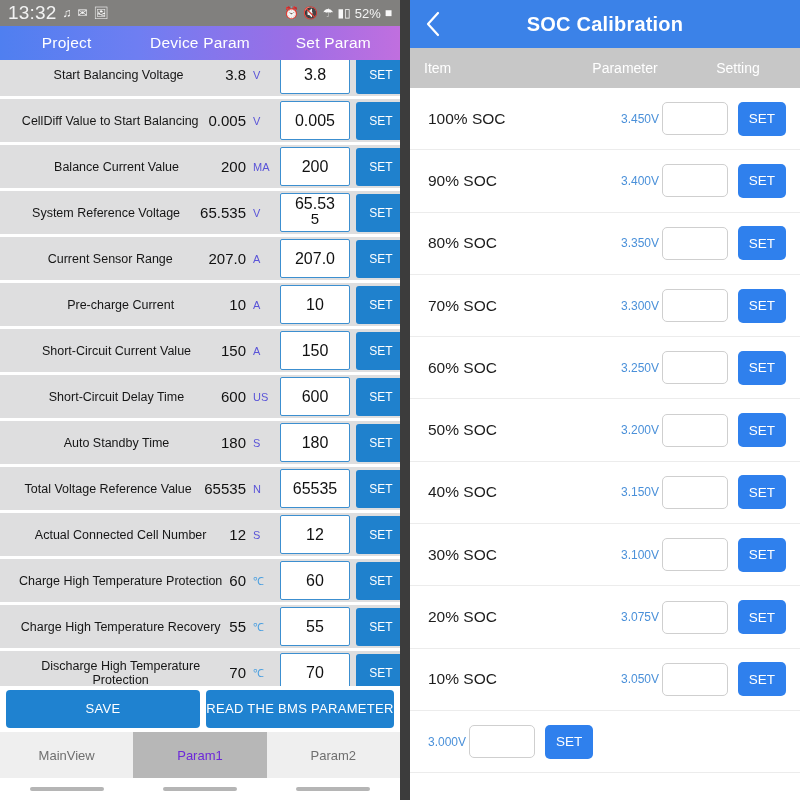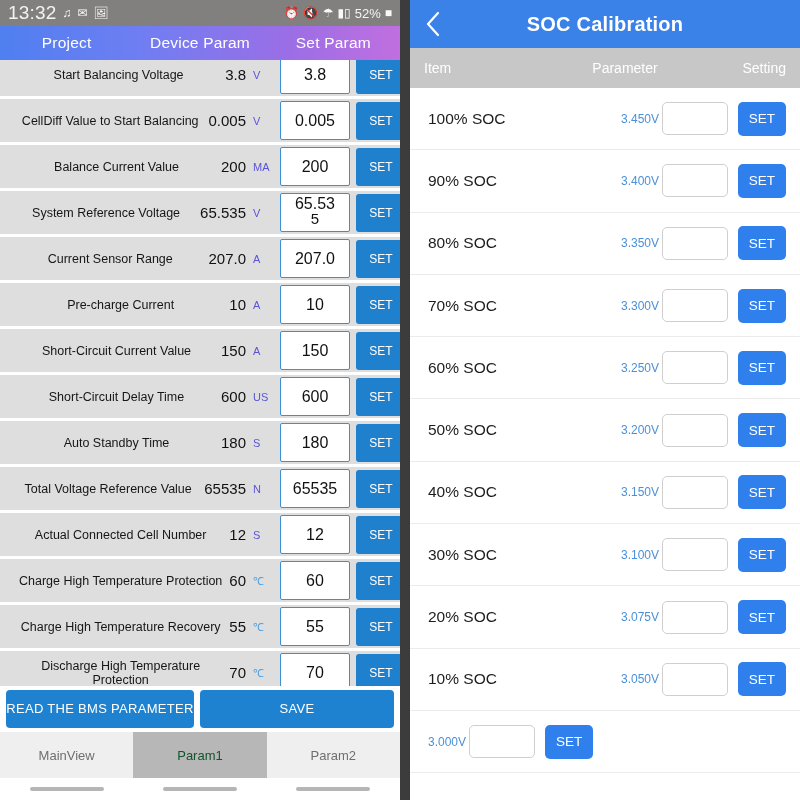--- a/index.html
+++ b/index.html
@@ -122,21 +122,21 @@
   .btn-save { flex: 1 1 auto; }
 
   .tabbar-bottom {
     flex: 0 0 46px;
     display: flex; background: #efefef;
   }
   .tabbar-bottom .bt {
     flex: 1 1 0; display: flex; align-items: center; justify-content: center;
     font-size: 13px; color: #6f6f6f;
   }
-  .tabbar-bottom .bt.active { background: #b7b7b7; color: #14532d; }
+  .tabbar-bottom .bt.active { background: #b7b7b7; color: #6d28d9; }
 
   .navbar {
     flex: 0 0 22px; background: #ffffff;
     display: flex; align-items: center;
   }
   .navbar .nb { flex: 1 1 0; display: flex; justify-content: center; }
   .navbar .nb i {
     display: block; width: 74px; height: 4px;
     background: #b5b5b5; border-radius: 2px;
   }
@@ -165,21 +165,21 @@
     color: #ffffff; font-size: 20px; font-weight: bold; letter-spacing: .2px;
     pointer-events: none;
   }
   .soc-colhead {
     flex: 0 0 40px; background: #c7c7c7;
     display: flex; align-items: center;
     color: #ffffff; font-size: 14px;
   }
   .soc-colhead .c-item { flex: 0 0 150px; padding-left: 14px; }
   .soc-colhead .c-param { flex: 1 1 auto; text-align: center; }
-  .soc-colhead .c-setting { flex: 0 0 110px; text-align: right; padding-right: 14px; }
+  .soc-colhead .c-setting { flex: 0 0 110px; text-align: center; padding-right: 14px; }
 
   .soc-list { flex: 1 1 auto; overflow: hidden; background: #ffffff; }
   .soc-row {
     display: flex; align-items: center;
     height: 62.3px;
     border-bottom: 1px solid #ececec;
     padding: 0 14px 0 18px;
   }
   .soc-label {
     flex: 1 1 auto; font-size: 15.5px; color: #1d1d1d;
@@ -357,22 +357,22 @@
             <div class="prow-unit temp">℃</div>
             <div class="prow-input">
               <span>70</span>
             </div>
             <div class="prow-set">SET</div>
           </div>
         </div>
     </div>
 
     <div class="bottom-actions">
+      <div class="btn-wide btn-save">SAVE</div>
       <div class="btn-wide btn-read">READ THE BMS PARAMETER</div>
-      <div class="btn-wide btn-save">SAVE</div>
     </div>
 
     <div class="tabbar-bottom">
       <div class="bt">MainView</div>
       <div class="bt active">Param1</div>
       <div class="bt">Param2</div>
     </div>
 
     <div class="navbar">
       <div class="nb">

